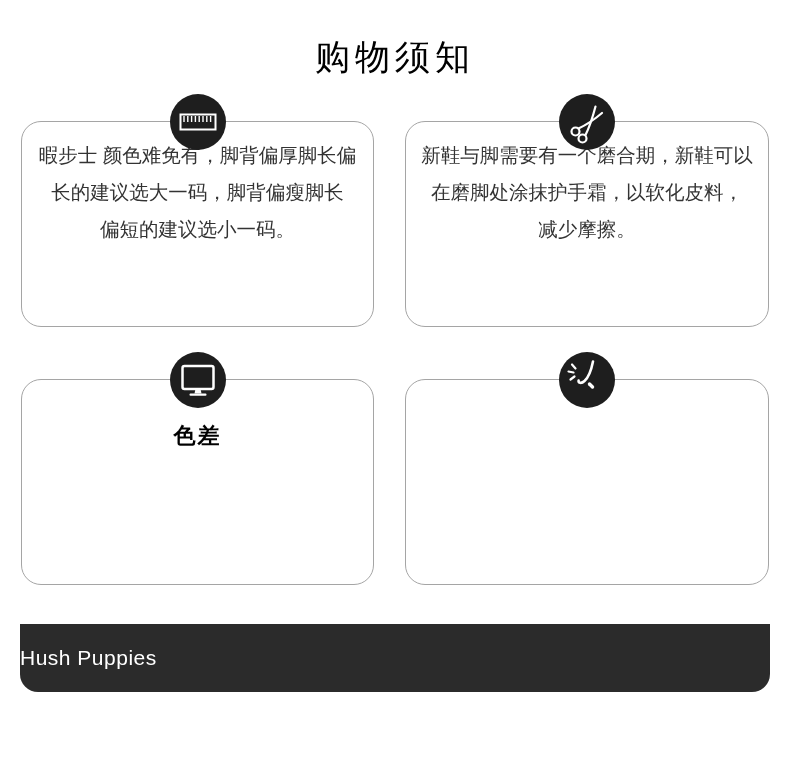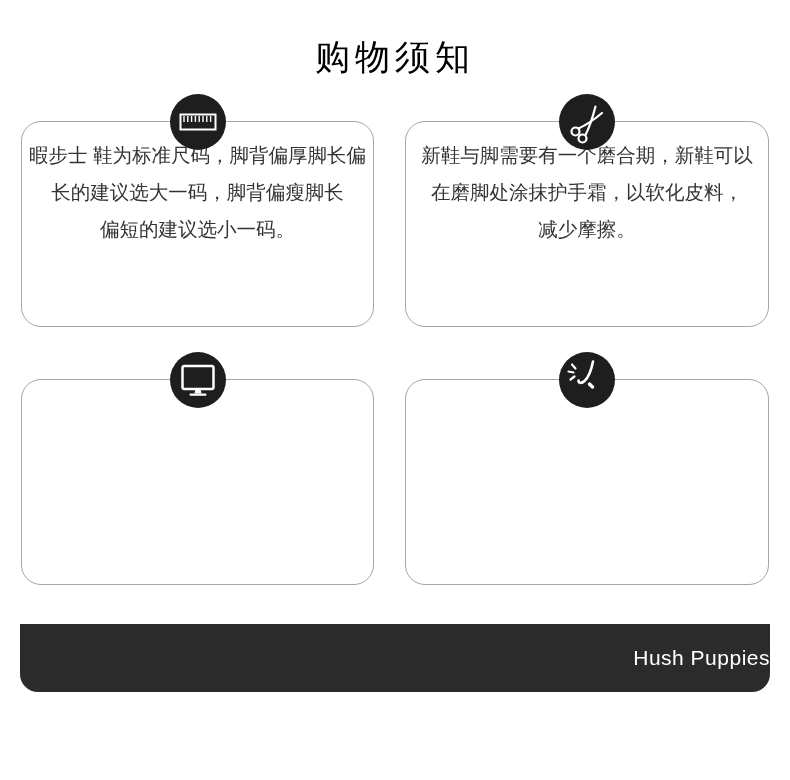--- a/index.html
+++ b/index.html
@@ -74,21 +74,21 @@
   }
 
   .brand-bar {
     margin: 39px 20px 0 20px;
     width: 750px;
     height: 68px;
     background: #2b2b2b;
     border-radius: 0 0 18px 18px;
     display: flex;
     align-items: center;
-    justify-content: flex-end;
+    justify-content: flex-start;
   }
   .brand-name {
     color: #ffffff;
     font-size: 21px;
     letter-spacing: 0.5px;
   }
 </style>
 </head>
 <body>
 
@@ -109,21 +109,21 @@
               <line x1="21.6" y1="22" x2="21.6" y2="28"></line>
               <line x1="25.4" y1="22" x2="25.4" y2="28"></line>
               <line x1="29.2" y1="22" x2="29.2" y2="28"></line>
               <line x1="33" y1="22" x2="33" y2="28"></line>
               <line x1="36.8" y1="22" x2="36.8" y2="28"></line>
               <line x1="40.6" y1="22" x2="40.6" y2="28"></line>
             </g>
           </svg>
         </span>
       </div>
-      <div class="card-body">暇步士 鞋为标准尺码，脚背偏厚脚长偏
+      <div class="card-body">暇步士 颜色难免有，脚背偏厚脚长偏
 长的建议选大一码，脚背偏瘦脚长
 偏短的建议选小一码。</div>
     </div>
 
     <div class="card">
       <div class="icon-circle">
         <span>
           <svg viewBox="0 0 56 56" xmlns="http://www.w3.org/2000/svg">
             <g fill="none" stroke="#ffffff" stroke-width="2.2" stroke-linecap="round">
               <circle cx="16.5" cy="37.5" r="4"></circle>
@@ -142,20 +142,21 @@
     <div class="card">
       <div class="icon-circle">
         <span>
           <svg viewBox="0 0 56 56" xmlns="http://www.w3.org/2000/svg">
             <rect x="12.5" y="14" width="31" height="23" rx="2" fill="none" stroke="#ffffff" stroke-width="2.5"></rect>
             <path d="M25.5 37 L24.5 41.5 L31.5 41.5 L30.5 37 Z" fill="#ffffff"></path>
             <rect x="19.5" y="41.5" width="17" height="2.2" rx="1" fill="#ffffff"></rect>
           </svg>
         </span>
       </div>
+      <div class="card-title">色差</div>
     </div>
 
     <div class="card">
       <div class="icon-circle">
         <span>
           <svg viewBox="0 0 56 56" xmlns="http://www.w3.org/2000/svg">
             <g fill="none" stroke="#ffffff" stroke-linecap="round">
               <path d="M34 9.5 C 32.5 17, 30 25, 25.5 29 C 22.5 31.8, 19 31.2, 19.6 28.6" stroke-width="2.6"></path>
               <g stroke-width="2.2">
                 <line x1="16.5" y1="16.5" x2="13" y2="12.5"></line>

